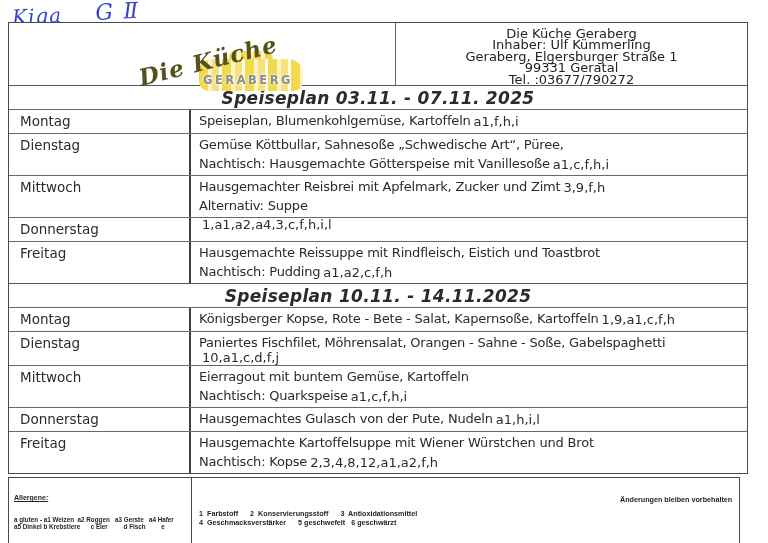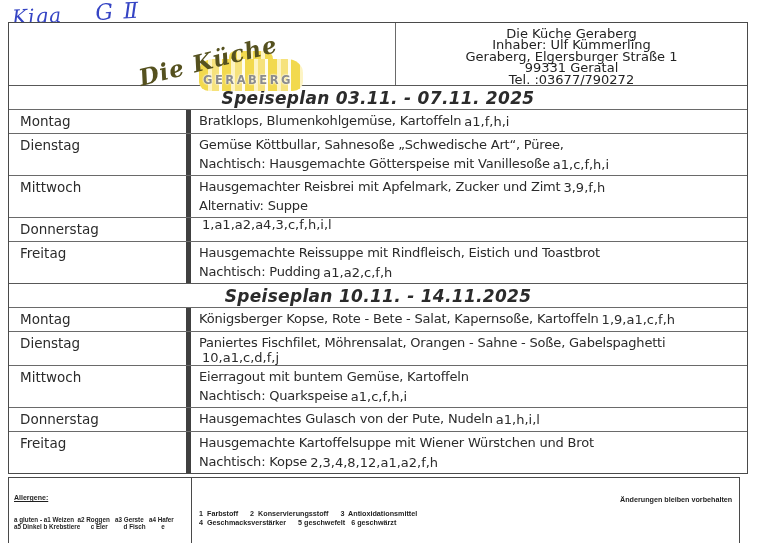--- a/index.html
+++ b/index.html
@@ -21,21 +21,21 @@
     background:repeating-linear-gradient(90deg,#f2d94e 0 8px,#fdf4c4 8px 12px);border-radius:6px 8px 2px 2px;}
   .logo-script{position:absolute;left:0;top:12px;transform:rotate(-14deg);font-family:"DejaVu Serif",serif;
     font-style:italic;font-weight:bold;font-size:23px;color:#55511f;letter-spacing:1px;white-space:nowrap;}
   .logo-caption{position:absolute;left:66px;top:38px;font-size:11.5px;font-weight:bold;color:#8c8c8c;
     letter-spacing:2.5px;text-shadow:0 0 2px #fff,0 0 2px #fff;}
   .address-cell{flex:1;text-align:center;font-size:13px;line-height:11.4px;padding-top:5px;color:#232323;}
   
   .title-row{border-top:1px solid #585858;text-align:center;font-style:italic;font-weight:bold;
              font-size:17px;padding:2px 0 1px 0;letter-spacing:.3px;}
   .day-row{display:flex;border-top:1px solid #6a6a6a;}
-  .day-cell{width:182px;border-right:5px solid #404040;padding:2px 16px 2px 11px;font-size:13.5px;line-height:19px;box-sizing:border-box;}
+  .day-cell{width:182px;border-right:2px solid #404040;padding:2px 16px 2px 11px;font-size:13.5px;line-height:19px;box-sizing:border-box;}
   .menu-cell{flex:1;padding:1px 2px 2px 8px;font-size:13px;line-height:19px;overflow:hidden;letter-spacing:-0.2px;}
   .menu-line{white-space:nowrap;}
   .menu-line .sub{font-size:13px;letter-spacing:0;margin-left:3px;vertical-align:baseline;position:relative;bottom:-1px;}
   .menu-line.sub-only{line-height:9px;font-size:7.5px;}
   
   .footer{display:flex;margin:3px 0 0 8px;width:732px;align-items:stretch;
           font-family:"Liberation Sans",sans-serif;color:#1f1f1f;}
   .allergen-box{width:184px;box-sizing:border-box;border:1px solid #4a4a4a;padding:2px 3px 1px 5px;
     font-size:6.3px;font-weight:bold;line-height:7.2px;white-space:pre;overflow:hidden;}
   .allergen-heading{text-decoration:underline;font-size:7px;}
@@ -72,21 +72,21 @@
         <div>Tel. :03677/790272</div>
       </div>
     </div>
     <div id="weeks">
   <div class="week">
     <div class="title-row">Speiseplan 03.11. - 07.11. 2025</div>
     <div class="week-rows">
   <div class="day-row">
     <div class="day-cell">Montag</div>
     <div class="menu-cell">
-                <div class="menu-line"><span>Bratklops, Blumenkohlgemüse, Kartoffeln</span><span class="sub">a1,f,h,i</span></div>
+                <div class="menu-line"><span>Speiseplan, Blumenkohlgemüse, Kartoffeln</span><span class="sub">a1,f,h,i</span></div>
               </div>
   </div>
 
   <div class="day-row">
     <div class="day-cell">Dienstag</div>
     <div class="menu-cell">
                 <div class="menu-line"><span>Gemüse Köttbullar, Sahnesoße „Schwedische Art“, Püree,</span></div>
                 <div class="menu-line"><span>Nachtisch: Hausgemachte Götterspeise mit Vanillesoße</span><span class="sub">a1,c,f,h,i</span></div>
               </div>
   </div>

